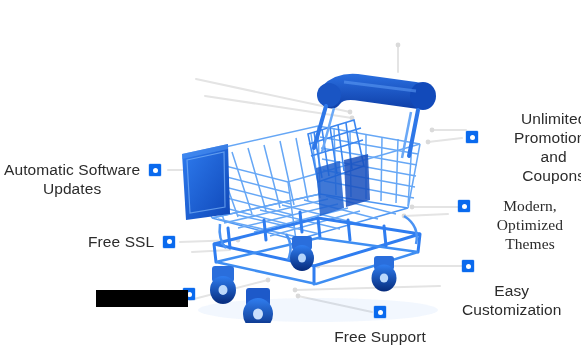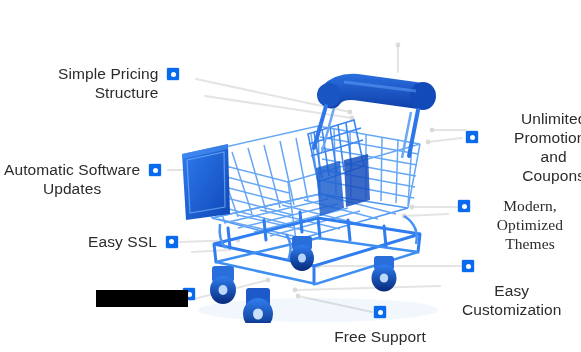--- a/index.html
+++ b/index.html
@@ -248,25 +248,20 @@
         <rect x="206" y="208" width="20" height="14" rx="3" fill="#2a6edc"></rect>
         <ellipse cx="216" cy="230" rx="12.5" ry="13.5" fill="url(#gWheel)"></ellipse>
         <ellipse cx="216" cy="230" rx="4.2" ry="4.6" fill="#bcd8fb"></ellipse>
       </g>
     </g>
 
     <ellipse cx="150" cy="262" rx="120" ry="12" fill="#4a8ef0" opacity=".07"></ellipse>
   </svg>
 
 
-  <div class="feature align-right" style="left:58px; top:64px;">
-    <span class="flabel">Simple Pricing
-Structure</span>
-    <span class="marker" style="align-self:flex-start; margin-top:4px;"></span>
-  </div>
 
   <div class="feature align-center" style="left:466px; top:109px;gap:36px;">
     <span class="marker" style="align-self:flex-start; margin-top:22px;"></span>
     <span class="flabel">Unlimited
 Promotions
 and Coupons</span>
   </div>
 
   <div class="feature align-center" style="left:4px; top:160px;">
     <span class="flabel">Automatic Software
@@ -274,21 +269,21 @@
     <span class="marker" style="align-self:flex-start; margin-top:4px;"></span>
   </div>
 
   <div class="feature align-center" style="left:458px; top:196px;font-family:Liberation Serif, serif;">
     <span class="marker" style="align-self:flex-start; margin-top:4px;"></span>
     <span class="flabel">Modern,
 Optimized Themes</span>
   </div>
 
   <div class="feature align-right" style="left:88px; top:232px;">
-    <span class="flabel">Easy SSL</span>
+    <span class="flabel">Free SSL</span>
     <span class="marker"></span>
   </div>
 
   <div class="feature align-center" style="left:462px; top:256px;flex-direction:column;">
     <span class="marker" style="align-self:flex-start; margin-top:4px;"></span>
     <span class="flabel">Easy
 Customization</span>
   </div>
 
   <div class="feature align-right" style="left:96px; top:288px;">

